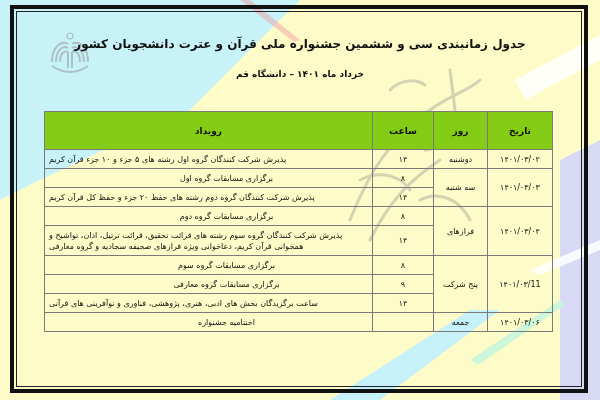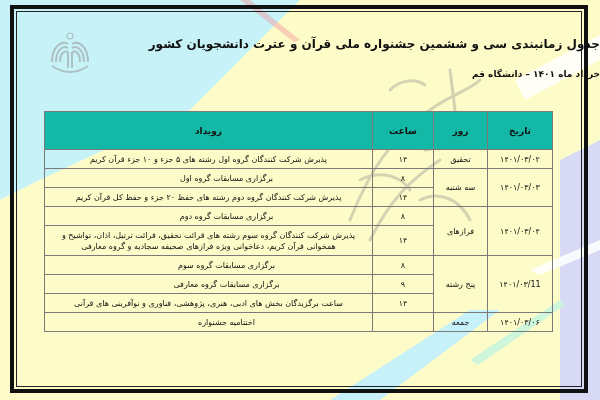--- a/index.html
+++ b/index.html
@@ -24,41 +24,41 @@
   }
   .frame-inner {
     position:absolute; left:16px; top:11px; width:566px; height:376px;
     border:1px solid #222; box-sizing:border-box; z-index:2;
   }
 
   .logo { position:absolute; left:48px; top:30px; width:44px; height:50px; z-index:3; opacity:0.55; }
   .calligraphy { position:absolute; left:330px; top:50px; width:160px; height:200px; z-index:1; opacity:0.35; }
 
   .title {
-    position:absolute; left:0; right:0; top:37px; text-align:right;
+    position:absolute; left:0; right:0; top:37px; text-align:center;
     font-weight:bold; font-size:12px; color:#111; z-index:4; direction:rtl;
   }
   .subtitle {
-    position:absolute; left:0; right:0; top:69px; text-align:right;
+    position:absolute; left:0; right:0; top:69px; text-align:center;
     font-weight:bold; font-size:9px; color:#111; z-index:4; direction:rtl;
   }
 
   table.schedule {
     position:absolute; left:44px; top:111px; width:509px;
     border-collapse:collapse; z-index:4; direction:rtl;
     font-size:8px; color:#111;
   }
   table.schedule th, table.schedule td {
     border:1px solid #7a7a7a; padding:0 4px; text-align:center; vertical-align:middle;
   }
   table.schedule th {
-    background:#14b8a6; height:37px; font-weight:bold; font-size:9px;
+    background:#84cc16; height:37px; font-weight:bold; font-size:9px;
   }
   table.schedule td { height:18px; background:transparent; }
-  table.schedule td.event { text-align:center; }
+  table.schedule td.event { text-align:left; }
   table.schedule td.event.center { text-align:center;padding-left:40px; }
   table.schedule td.tall { height:29px; line-height:11px; }
   col.c-date { width:65px; } col.c-day { width:54px; } col.c-time { width:61px; }
 </style>
 </head>
 <body>
 
 <div class="bg">
   <div class="cyan2"></div>
   <div class="yellow-stripe"></div>
@@ -113,21 +113,21 @@
     <tr>
       <th>تاریخ</th>
       <th>روز</th>
       <th>ساعت</th>
       <th>رویداد</th>
     </tr>
   </thead>
   <tbody>
     <tr>
       <td>۱۴۰۱/۰۳/۰۲</td>
-      <td>تحقیق</td>
+      <td>دوشنبه</td>
       <td>۱۴</td>
       <td class="event">پذیرش شرکت کنندگان گروه اول رشته های ۵ جزء و ۱۰ جزء قرآن کریم</td>
     </tr>
 
     <tr>
       <td rowspan="2">۱۴۰۱/۰۳/۰۳</td>
       <td rowspan="2">سه شنبه</td>
       <td>۸</td>
       <td class="event center">برگزاری مسابقات گروه اول</td>
     </tr>
@@ -142,21 +142,21 @@
       <td>۸</td>
       <td class="event center">برگزاری مسابقات گروه دوم</td>
     </tr>
     <tr>
       <td class="tall">۱۴</td>
       <td class="event tall">پذیرش  شرکت کنندگان گروه سوم رشته های قرائت تحقیق، قرائت ترتیل، اذان، تواشیح و همخوانی قرآن کریم، دعاخوانی ویژه فرازهای صحیفه سجادیه و گروه معارفی</td>
     </tr>
 
     <tr>
       <td rowspan="3">۱۴۰۱/۰۳/11</td>
-      <td rowspan="3">پنج رشته</td>
+      <td rowspan="3">پنج شرکت</td>
       <td>۸</td>
       <td class="event center">برگزاری مسابقات گروه سوم</td>
     </tr>
     <tr>
       <td>۹</td>
       <td class="event center">برگزاری مسابقات گروه معارفی</td>
     </tr>
     <tr>
       <td>۱۴</td>
       <td class="event">ساعت برگزیدگان بخش های ادبی، هنری، پژوهشی، فناوری و نوآفرینی های قرآنی</td>

